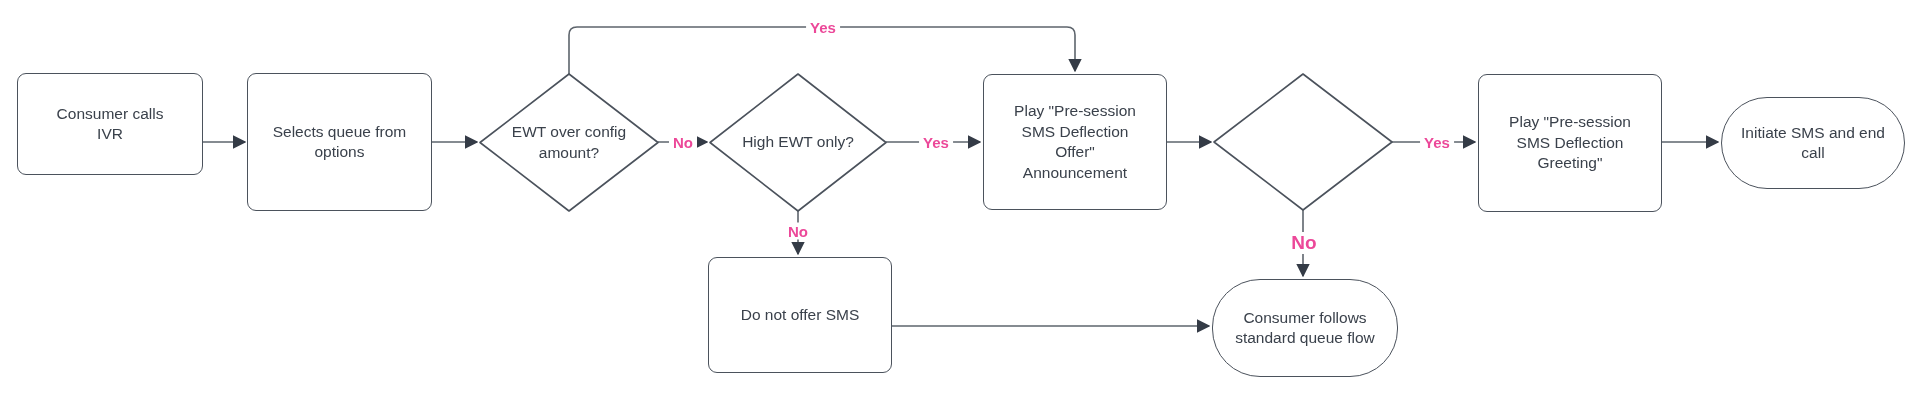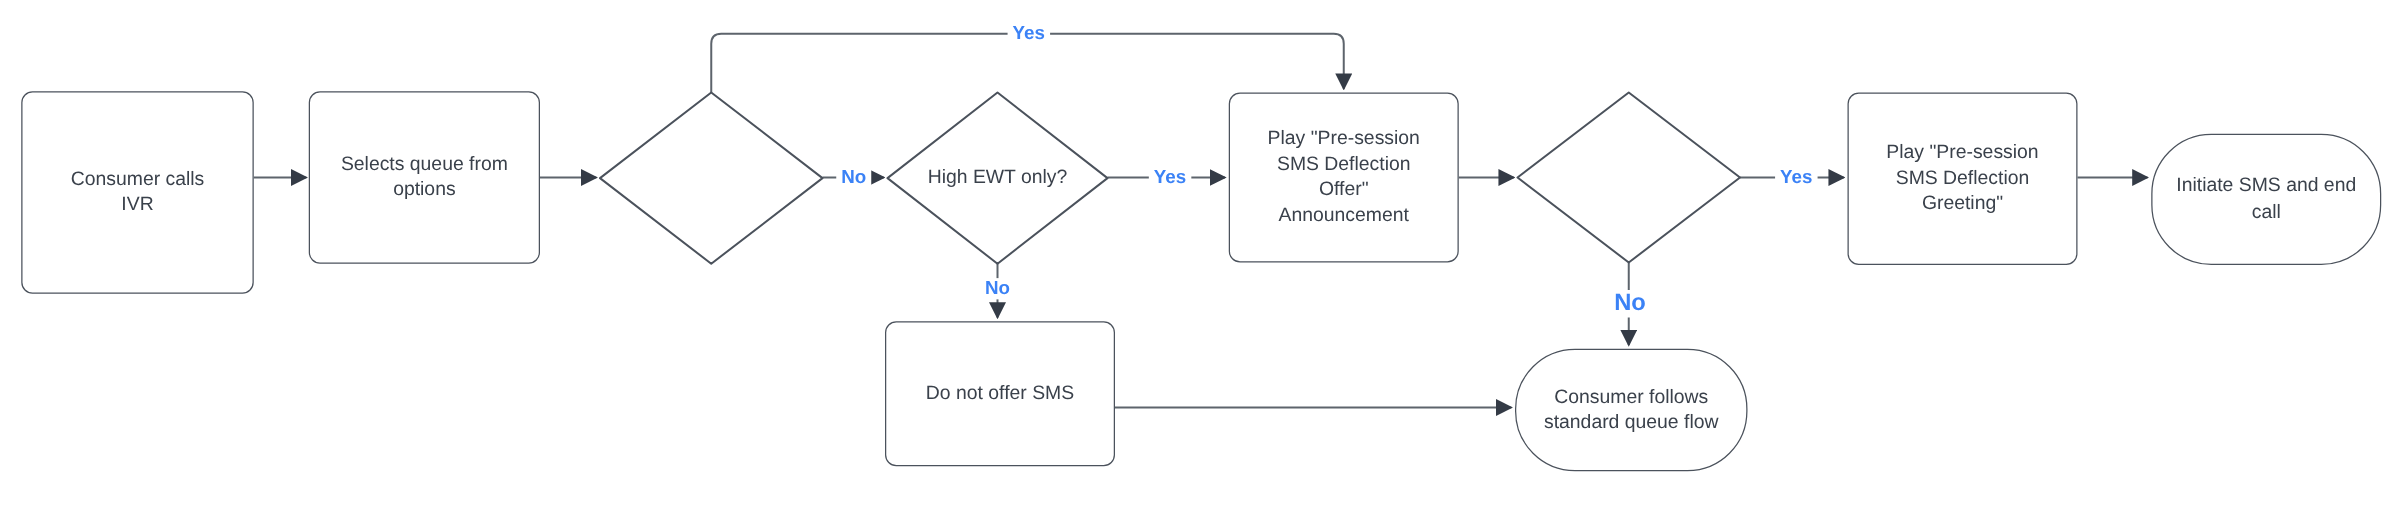--- a/index.html
+++ b/index.html
@@ -46,21 +46,21 @@
     border: none;
   }
   .node .txt { display: inline-block; }
   .edge-label {
     position: absolute;
     transform: translate(-50%, -50%);
     background: #ffffff;
     padding: 0 4px;
     font-weight: bold;
     font-size: 15px;
-    color: #3b82f6;
+    color: #ec4899;
     white-space: nowrap;
   }
   .edge-label.big {
     font-size: 19px;
   }
 </style>
 </head>
 <body>
 
 <div id="canvas">
@@ -84,43 +84,46 @@
       <path d="M1303,210 V276" marker-end="url(#arrow)"></path>
       <path d="M892,326 H1209" marker-end="url(#arrow)"></path>
     </g>
     <g stroke="#4b525c" stroke-width="1.6" fill="#ffffff" stroke-linejoin="round">
       <polygon points="569,74 658,142.5 569,211 480,142.5"></polygon>
       <polygon points="798,74 886,142.5 798,211 710,142.5"></polygon>
       <polygon points="1303,74 1392,142 1303,210 1214,142"></polygon>
     </g>
   </svg>
 
-  <div class="node process" style="left:17px; top:73px; width:186px; height:162px;">
+  <div class="node process" style="left:17px; top:73px; width:186px; height:102px;">
     <span class="txt" style="max-width:120px;">Consumer calls IVR</span>
   </div>
 
   <div class="node process" style="left:247px; top:73px; width:185px; height:138px;">
     <span class="txt" style="max-width:150px;">Selects queue from options</span>
   </div>
 
+  <div class="node diamond-label" style="left:480px; top:74px; width:178px; height:137px;">
+    <span class="txt" style="max-width:118px;">EWT over config amount?</span>
+  </div>
 
   <div class="node diamond-label" style="left:710px; top:74px; width:176px; height:137px;text-align:right;">
     <span class="txt" style="max-width:130px;">High EWT only?</span>
   </div>
 
   <div class="node process" style="left:983px; top:74px; width:184px; height:136px;">
     <span class="txt" style="max-width:140px;">Play "Pre-session SMS Deflection Offer" Announcement</span>
   </div>
 
 
   <div class="node process" style="left:1478px; top:74px; width:184px; height:138px;">
     <span class="txt" style="max-width:140px;">Play "Pre-session SMS Deflection Greeting"</span>
   </div>
 
-  <div class="node terminator" style="left:1721px; top:107px; width:184px; height:105px;">
+  <div class="node terminator" style="left:1721px; top:97px; width:184px; height:92px;">
     <span class="txt" style="max-width:168px;">Initiate SMS and end call</span>
   </div>
 
   <div class="node process" style="left:708px; top:257px; width:184px; height:116px;">
     <span class="txt" style="max-width:160px;">Do not offer SMS</span>
   </div>
 
   <div class="node terminator" style="left:1212px; top:279px; width:186px; height:98px;">
     <span class="txt" style="max-width:155px;">Consumer follows standard queue flow</span>
   </div>

